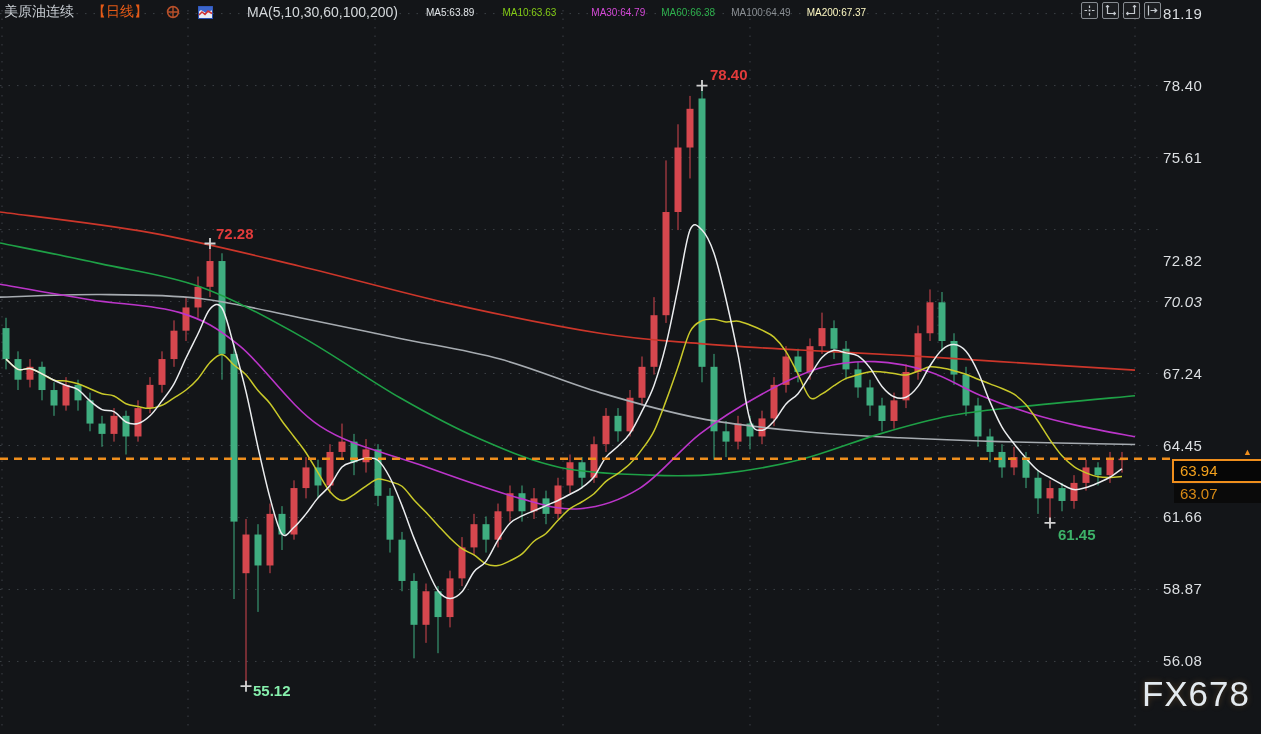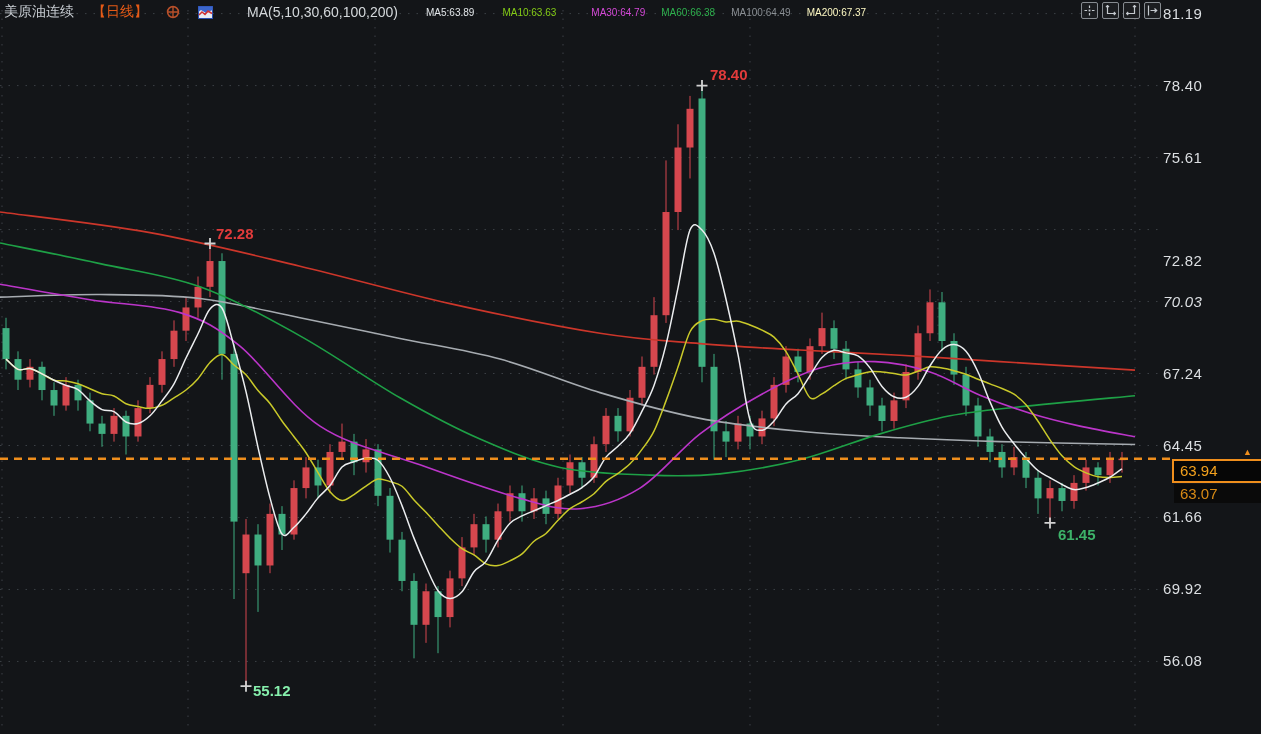--- a/index.html
+++ b/index.html
@@ -314,29 +314,30 @@
 
   <div id="axis-labels">
       <div class="ylab" style="top: 4.608px;">81.19</div>
       <div class="ylab" style="top: 76.59px;">78.40</div>
       <div class="ylab" style="top: 148.572px;">75.61</div>
       <div class="ylab" style="top: 220.554px; margin-top: 31px;">72.82</div>
       <div class="ylab" style="top: 292.536px; font-style: italic;">70.03</div>
       <div class="ylab" style="top: 364.518px;">67.24</div>
       <div class="ylab" style="top: 436.5px;">64.45</div>
       <div class="ylab" style="top: 508.482px;">61.66</div>
-      <div class="ylab" style="top: 580.464px;">69.92</div>
+      <div class="ylab" style="top: 580.464px;">58.87</div>
       <div class="ylab" style="top: 652.446px;">56.08</div>
     </div>
 
   <div id="annotations">
       <div class="ann-text" style="color: rgb(226, 59, 59); left: 710px; top: 65.59px;">78.40</div>
       <div class="ann-text" style="color: rgb(226, 59, 59); left: 216px; top: 225.486px;">72.28</div>
       <div class="ann-text" style="color: #86efac; left: 253px; top: 682px;">55.12</div>
       <div class="ann-text" style="color: rgb(61, 178, 105); left: 1058px; top: 525.9px;">61.45</div>
     </div>
 
   <div id="price-arrow" style="top: 447.658px;">▲</div>
   <div id="price-tag-box" style="top: 458.658px;">63.94</div>
   <div id="price-tag-secondary" style="top: 483.658px;">63.07</div>
 
+  <div id="watermark">FX678</div>
 
 </div>
 
 </body></html>

